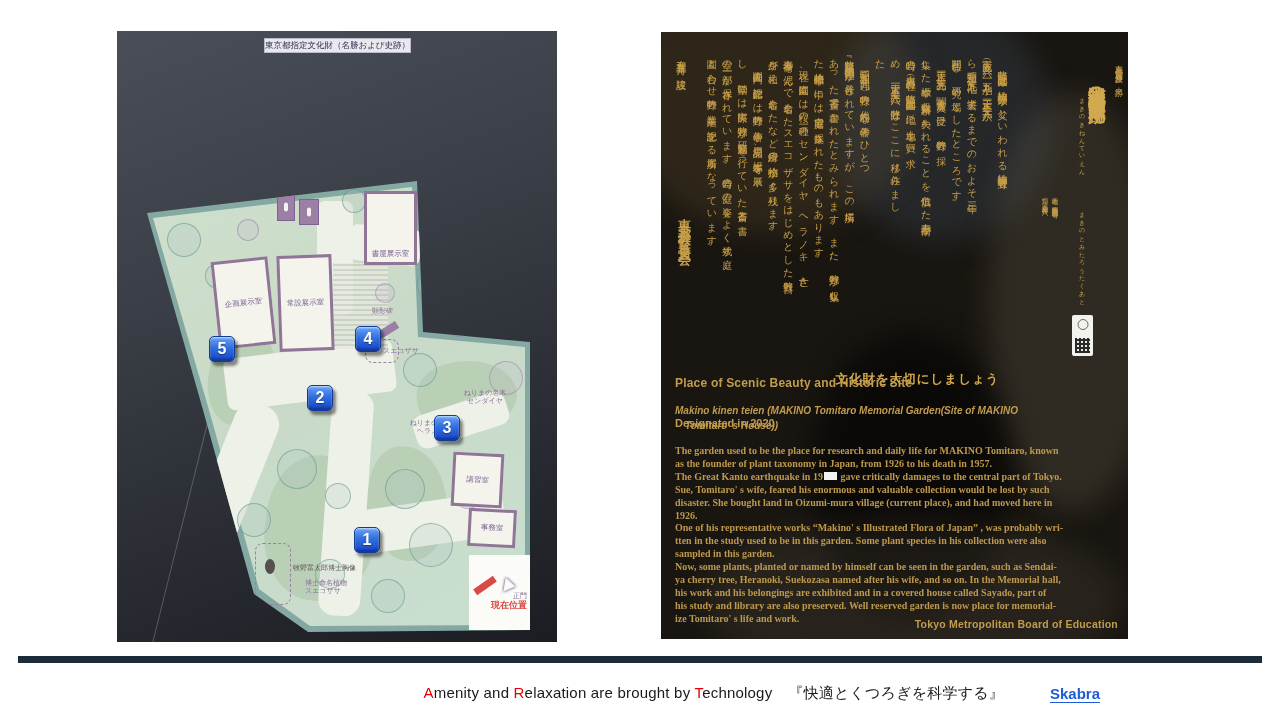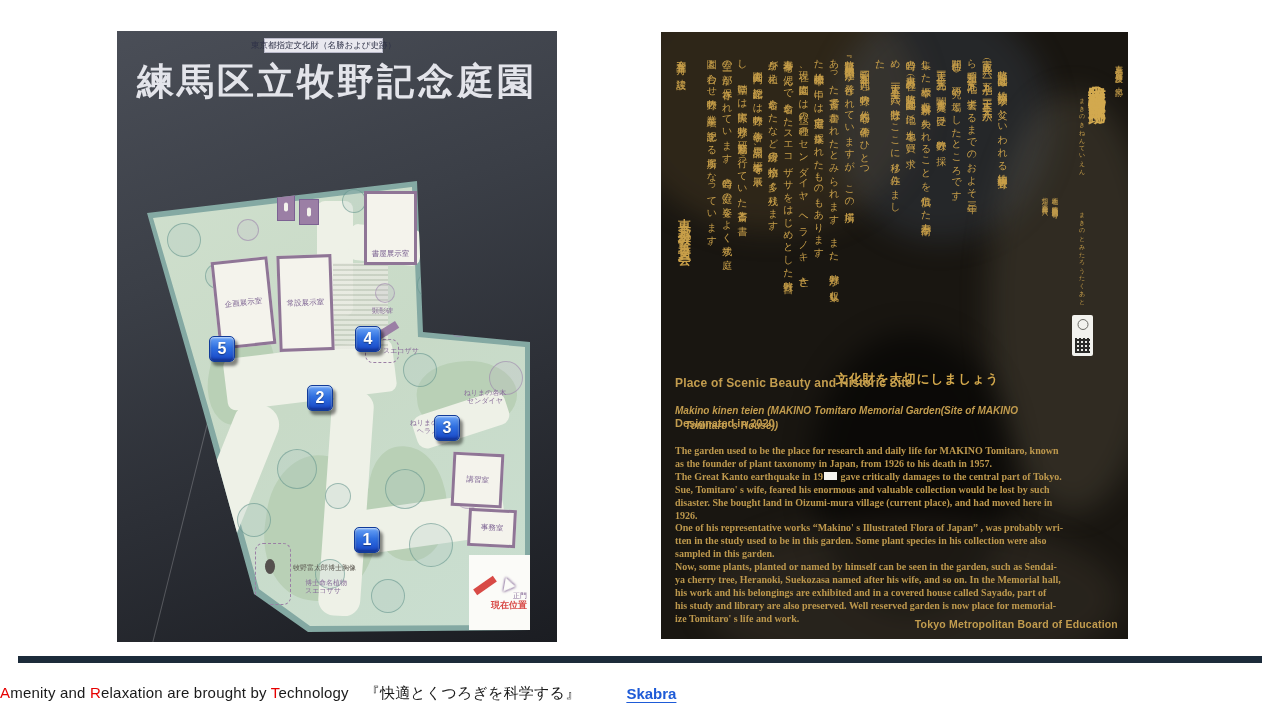--- a/index.html
+++ b/index.html
@@ -6,21 +6,21 @@
   html,body { width:1280px; height:720px; background:#ffffff; overflow:hidden;
               font-family:"Liberation Sans", sans-serif; }
   .page { position:relative; width:1280px; height:720px; background:#fff; }
 
   
   .photo-left { position:absolute; left:117px; top:31px; width:440px; height:611px;
     background:linear-gradient(160deg,#4a4e57 0%, #3b3f47 35%, #2c2f36 65%, #1b1d22 100%);
     overflow:hidden; }
   .reflect-line { position:absolute; left:78px; top:230px; width:1px; height:420px;
     background:rgba(255,255,255,.22); transform:rotate(14deg); }
-  .sign-banner { position:absolute; left:147px; top:7px; width:119px; height:15px;
+  .sign-banner { position:absolute; left:147px; top:7px; width:147px; height:15px;
     background:#e9e8ef; border:1px solid #b9b9c9; color:#2e3147; font-size:8.5px;
     display:flex; align-items:center; justify-content:center; letter-spacing:0; white-space:nowrap;text-align:right; }
   .sign-title { position:absolute; left:0; top:26px; width:100%; text-align:center;
     font-family:"Liberation Serif", serif; font-weight:600; font-size:37px;
     color:#e3e4ea; letter-spacing:3px; white-space:nowrap; }
   .sign-subtitle { position:absolute; left:0; top:77px; width:100%; text-align:center;
     font-size:26px; color:#d9dbe0; letter-spacing:1px; }
 
   .map-outer { position:absolute; left:0; top:0; width:440px; height:611px;
     background:#84a9a3;
@@ -100,39 +100,38 @@
   .en-body { top:413px; width:448px; font-size:10px; font-weight:600; line-height:12.9px;
     white-space:pre-line; font-family:"Liberation Serif", serif; color:#bd984d; }
   .patch { display:inline-block; width:13px; height:8px; background:#f3f3ef;
     vertical-align:baseline; margin:0 1px; }
   .en-board { position:absolute; right:10px; top:586px; font-size:10.5px; font-weight:bold;
     color:#c29c4e; letter-spacing:.2px; }
 
   
   .footer-bar { position:absolute; left:18px; top:656px; width:1244px; height:7px; background:#1c2b3a; }
   .footer-row { position:absolute; left:0; top:676px; width:1100px; height:34px;
-    display:flex; align-items:center; justify-content:flex-start; gap:46px; }
+    display:flex; align-items:center; justify-content:flex-end; gap:46px; }
   .tagline { font-size:15px; color:#1a1a1a; letter-spacing:.2px; }
   .tagline .red { color:#e60000; }
   .tagline .jp { margin-left:16px; }
   .brand-link { font-size:15px; font-weight:bold; color:#1e5bd7;
     text-decoration:underline; text-underline-offset:3px; cursor:pointer; }
 </style>
 </head>
 <body>
 
 <div class="page">
 
   <div class="photo-left">
     <div class="reflect-line"></div>
 
     <div class="sign-banner">
       <span>東京都指定文化財（名勝および史跡）</span>
     </div>
-    <div class="sign-title">練馬区立牧野記念庭園</div>
 
     <div class="map-outer">
       <div class="map-inner"></div>
 
       <div class="lawn" style="left:148px;top:425px;width:112px;height:145px;transform:rotate(8deg);"></div>
       <div class="lawn" style="left:252px;top:415px;width:78px;height:115px;transform:rotate(-4deg);"></div>
       <div class="lawn" style="left:92px;top:295px;width:66px;height:100px;transform:rotate(12deg);"></div>
       <div class="lawn" style="left:300px;top:330px;width:100px;height:70px;transform:rotate(-6deg);"></div>
 
       <div class="path" style="left:108px;top:318px;width:170px;height:52px;transform:rotate(-7deg);border-radius:8px;"></div>

